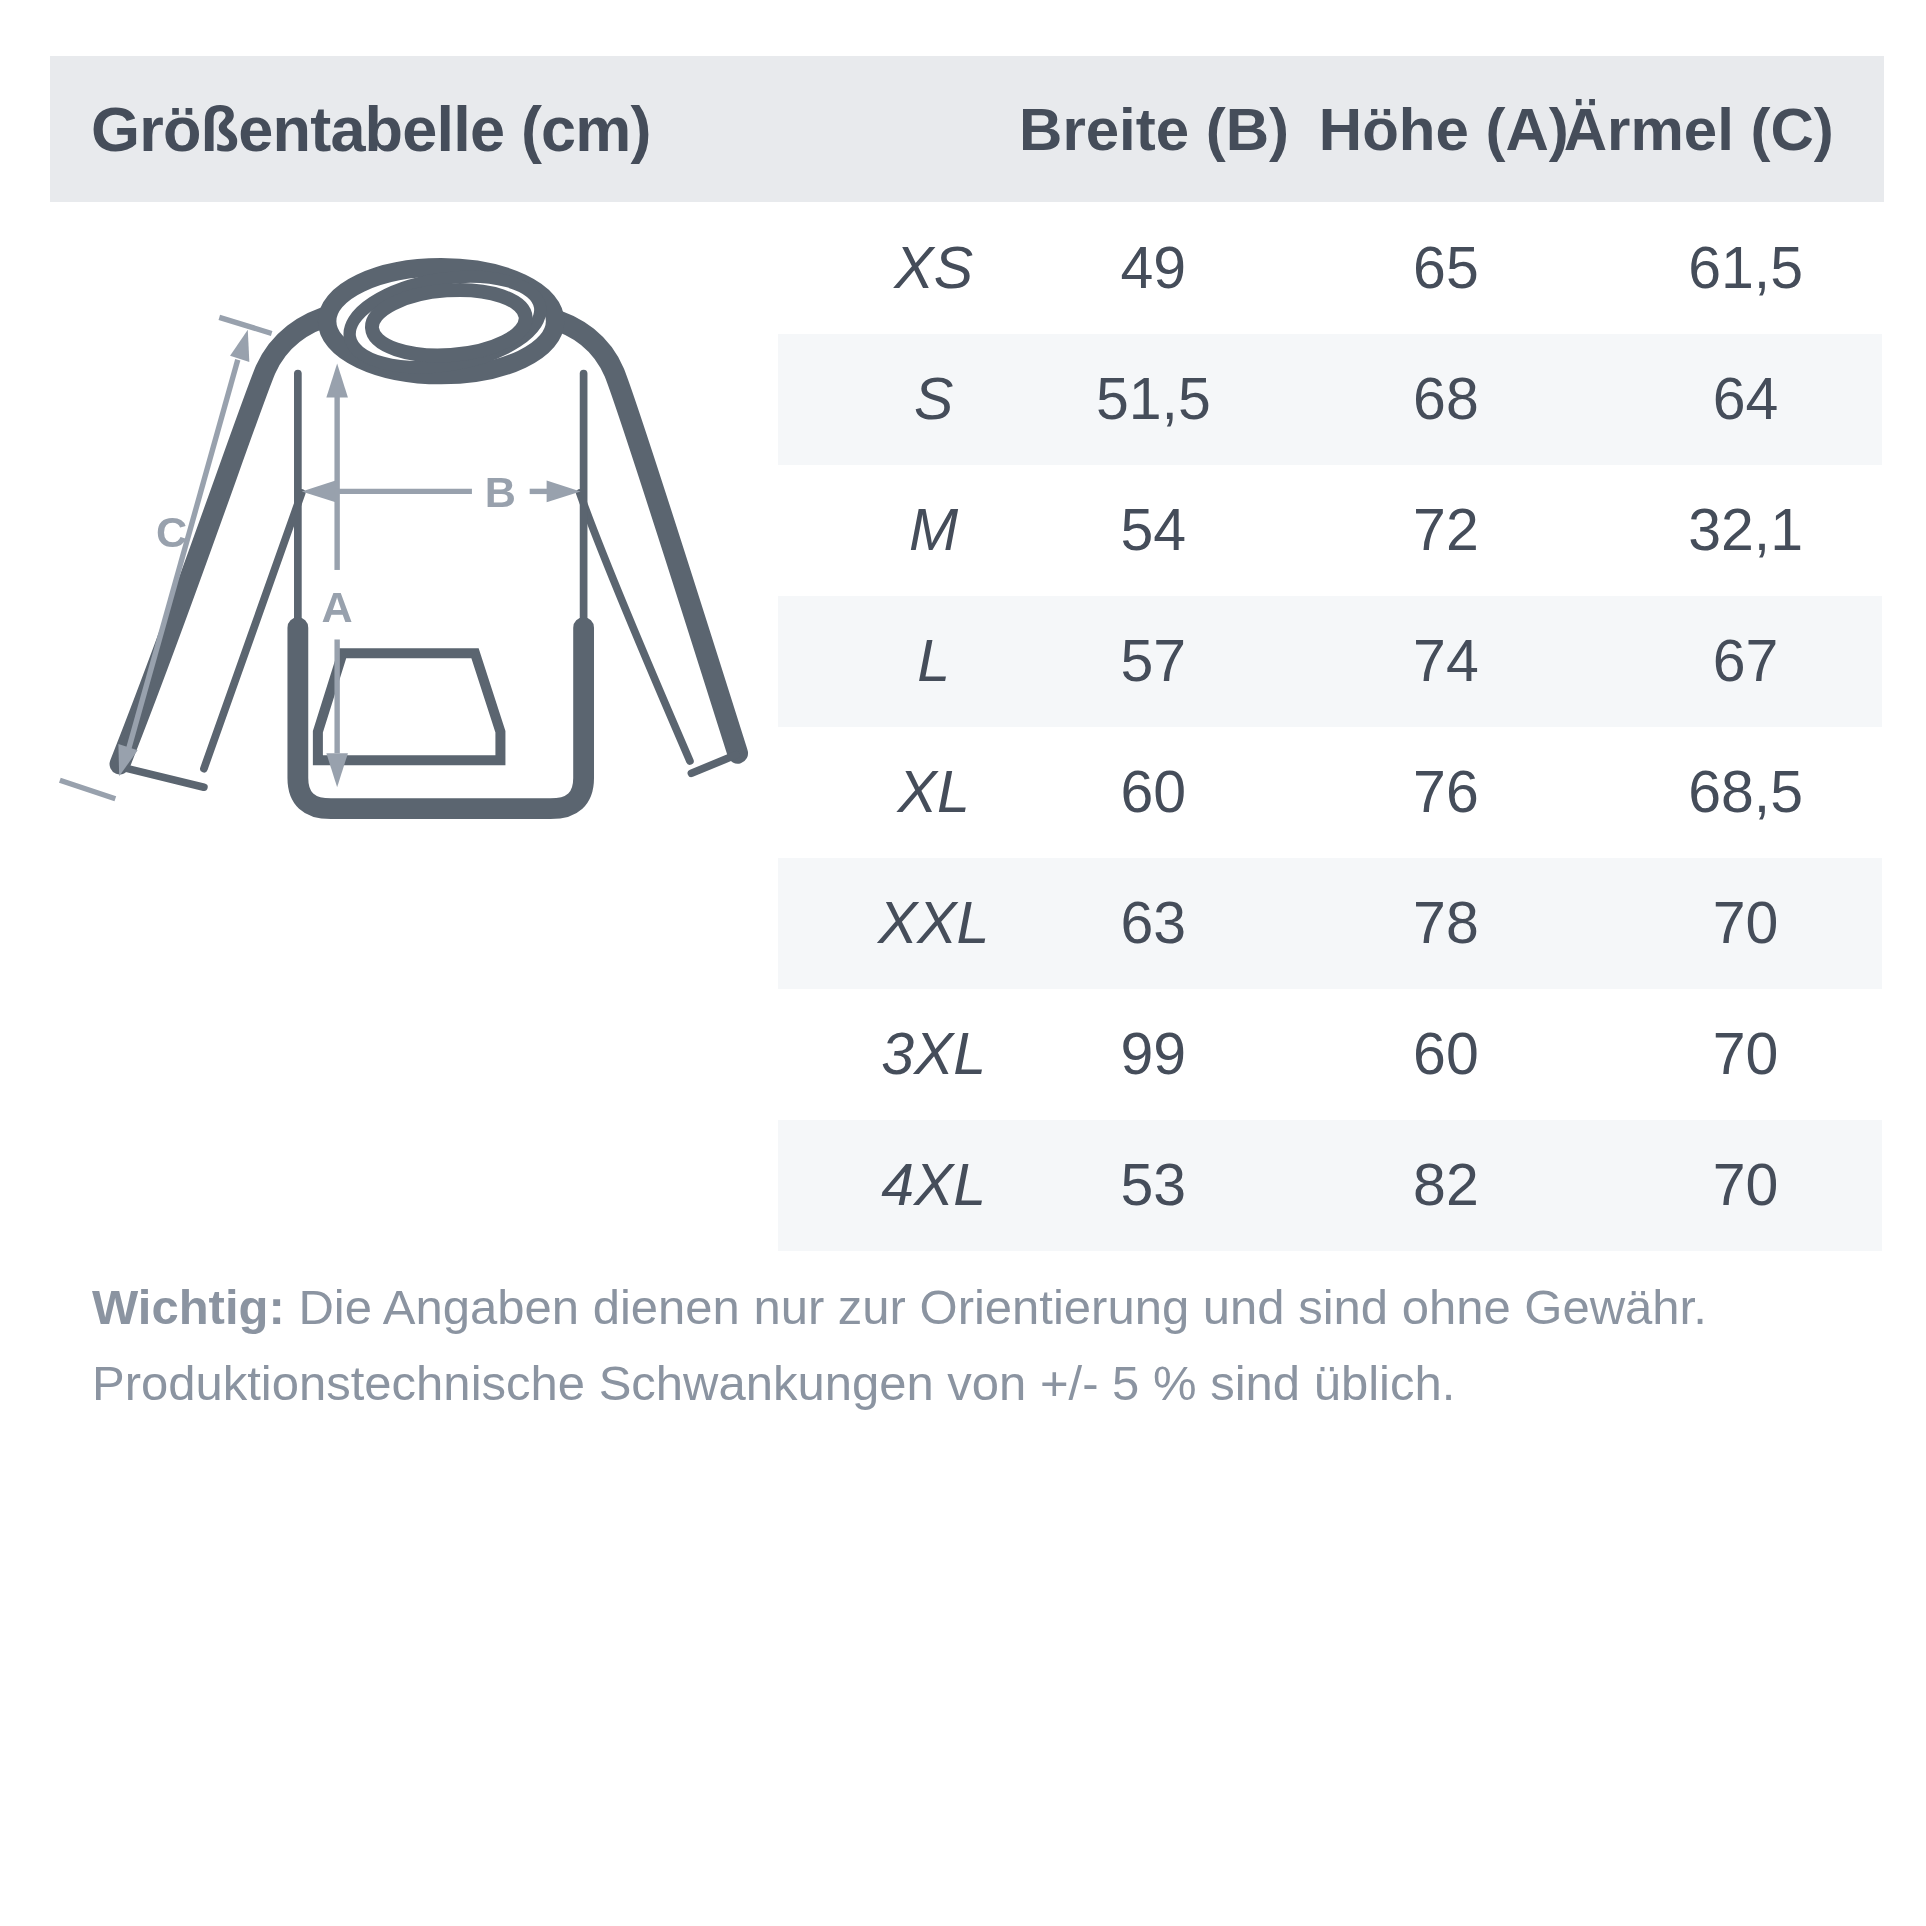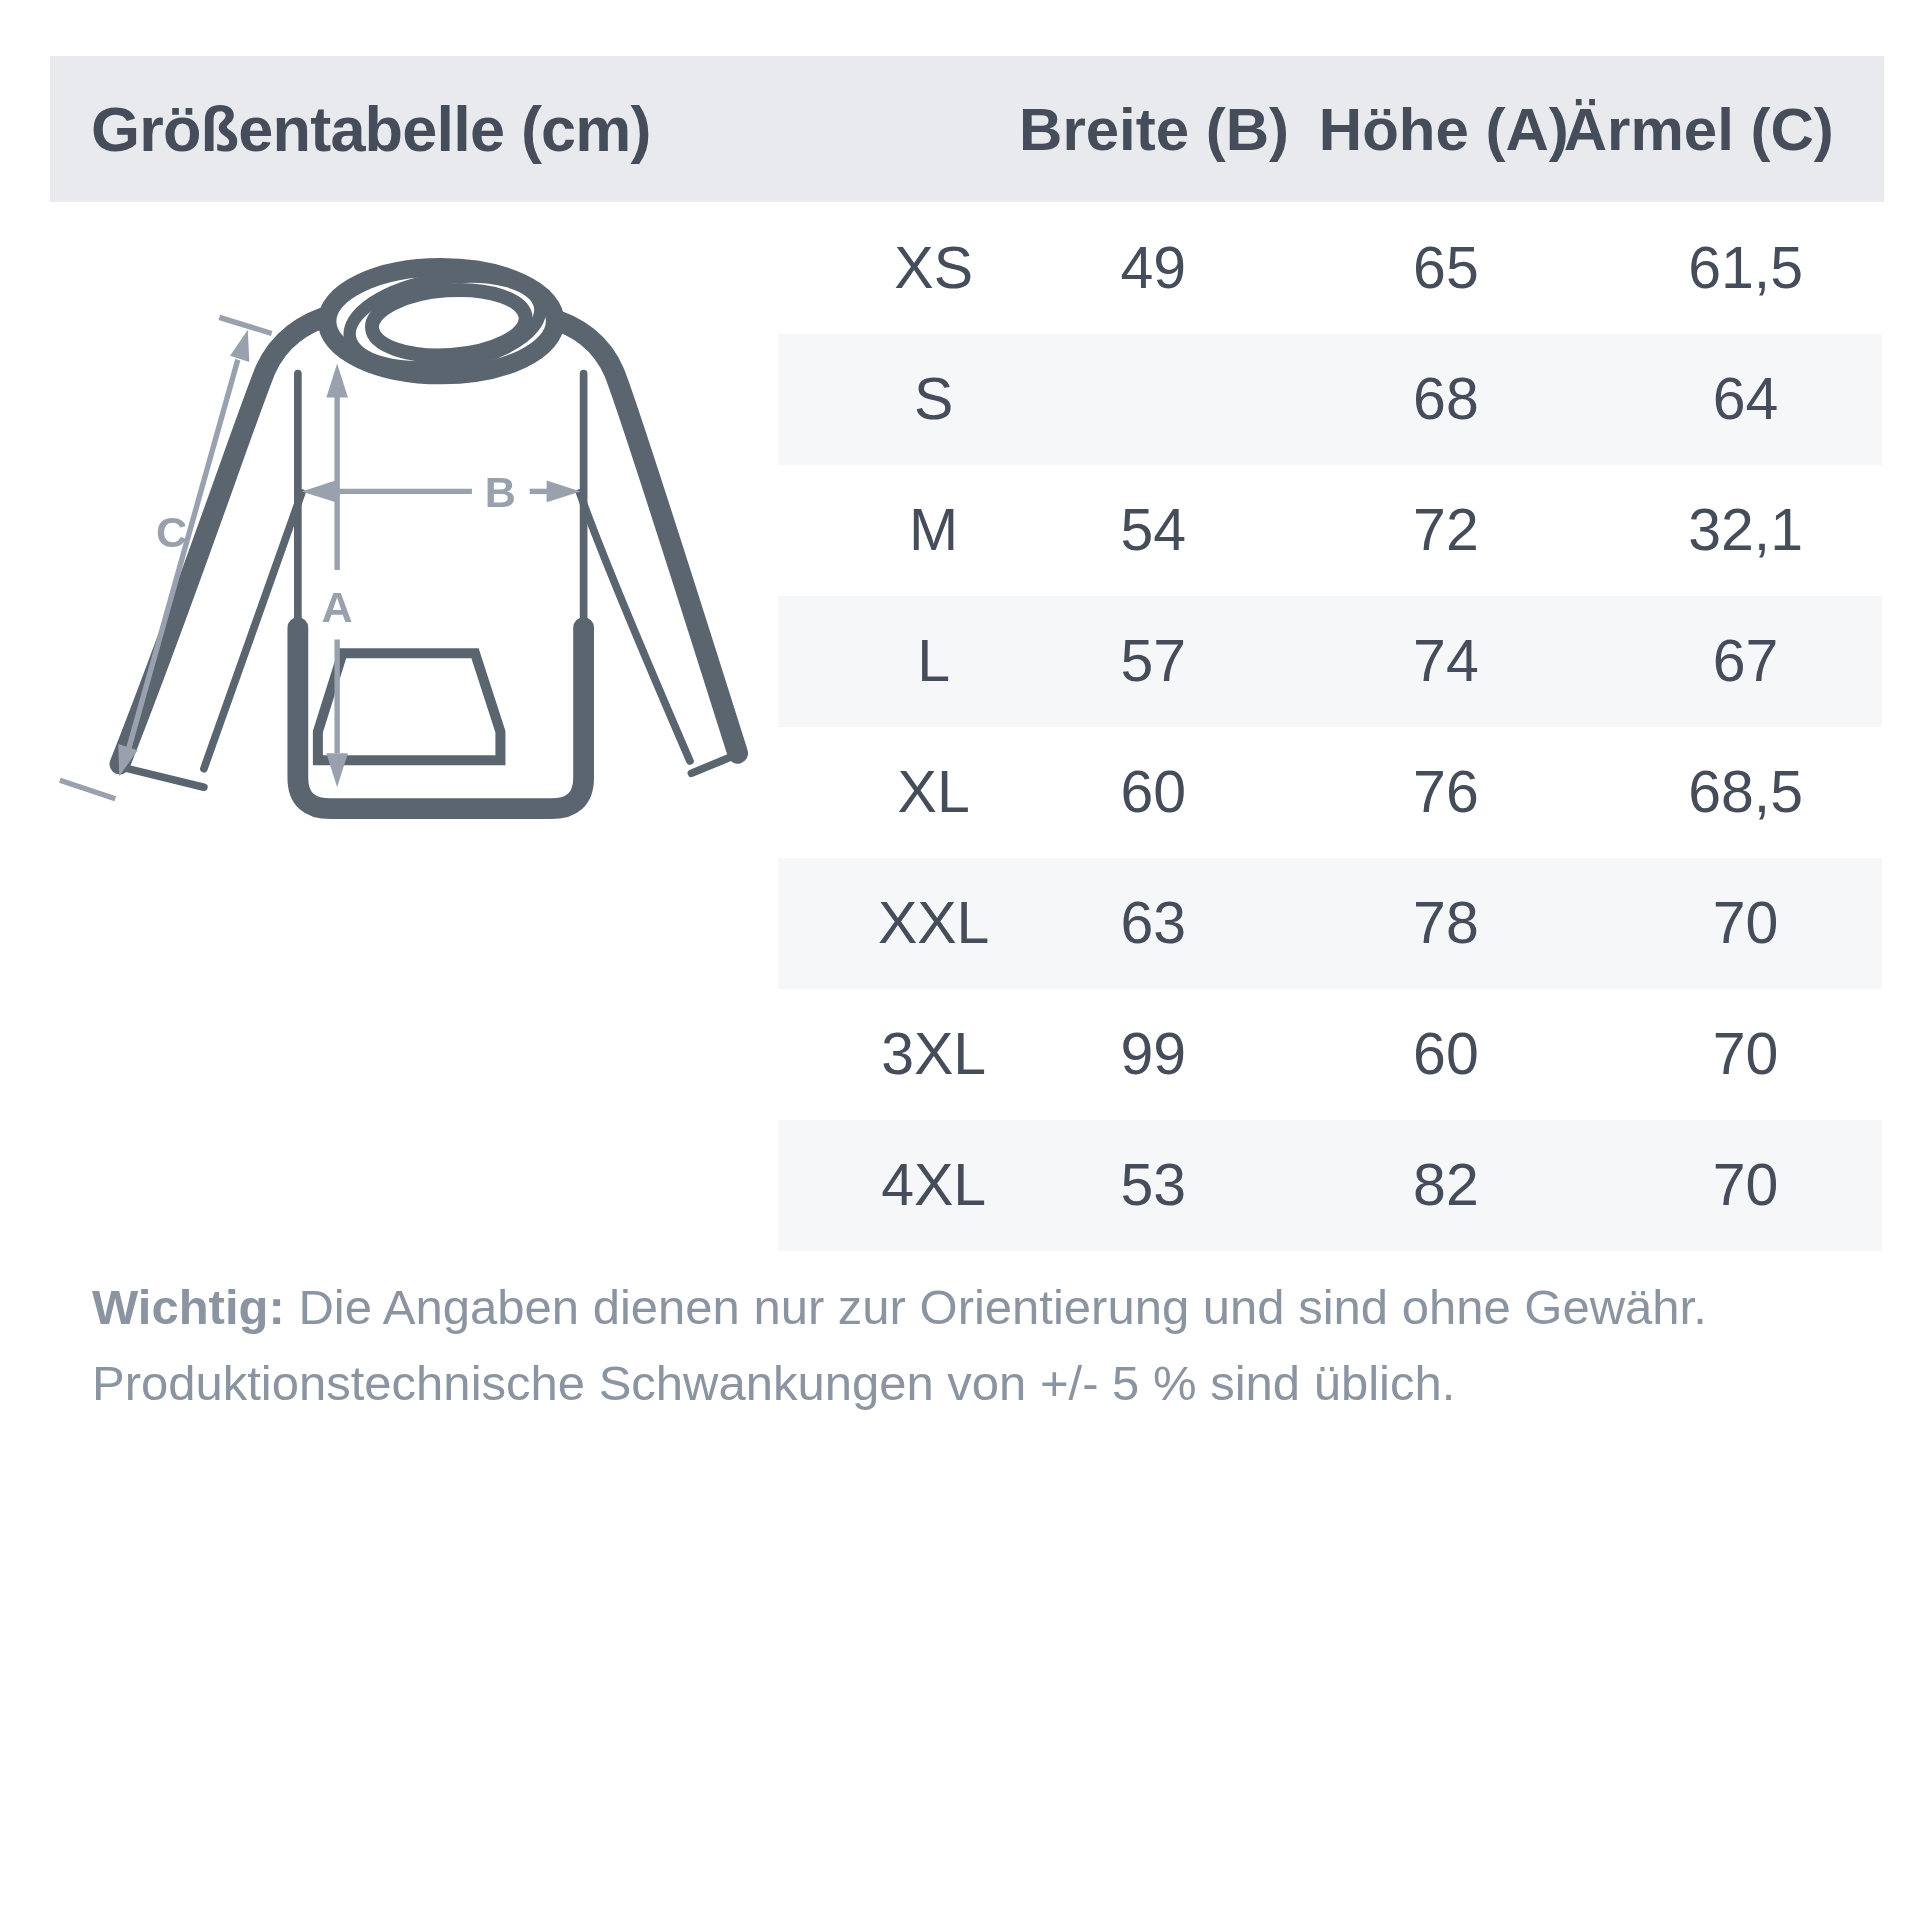--- a/index.html
+++ b/index.html
@@ -21,21 +21,21 @@
     font-size:63px;font-weight:bold;letter-spacing:-0.8px;color:var(--text-dark);white-space:nowrap;}
   .bar .col-label{position:absolute;top:0;height:146px;display:flex;align-items:center;
     transform:translateX(-50%);font-size:60px;font-weight:bold;color:var(--text-dark);white-space:nowrap;}
 
   
   .rows{position:absolute;left:778px;top:203px;width:1104px;}
   .row{position:relative;width:100%;height:131px;background:#fff;}
   .row:nth-child(even){background:var(--row-alt-bg);}
   .cell{position:absolute;top:0;height:131px;line-height:131px;transform:translateX(-50%);
     font-size:59px;color:var(--text-dark);white-space:nowrap;}
-  .c-size{left:14.1%;}
+  .c-size{left:14.1%;font-style:italic;}
   .c-breite{left:34.0%;}
   .c-hoehe{left:60.5%;}
   .c-aermel{left:83.3%;margin-left:48px;}
 
   
   .diagram{position:absolute;left:46px;top:231px;width:724px;height:624px;}
   .ol{stroke:var(--outline);fill:none;}
   .ol-fill{stroke:var(--outline);fill:#fff;}
   .thick{stroke-width:27px;stroke-linecap:round;}
   .mid{stroke-width:16px;}
@@ -117,20 +117,21 @@
 
   <div class="rows">
       <div class="row">
     <span class="cell c-size">XS</span>
     <span class="cell c-breite">49</span>
     <span class="cell c-hoehe">65</span>
     <span class="cell c-aermel">61,5</span>
   </div>
       <div class="row">
     <span class="cell c-size">S</span>
+    <span class="cell c-breite">51,5</span>
     <span class="cell c-hoehe">68</span>
     <span class="cell c-aermel">64</span>
   </div>
       <div class="row">
     <span class="cell c-size">M</span>
     <span class="cell c-breite">54</span>
     <span class="cell c-hoehe">72</span>
     <span class="cell c-aermel">32,1</span>
   </div>
       <div class="row">

